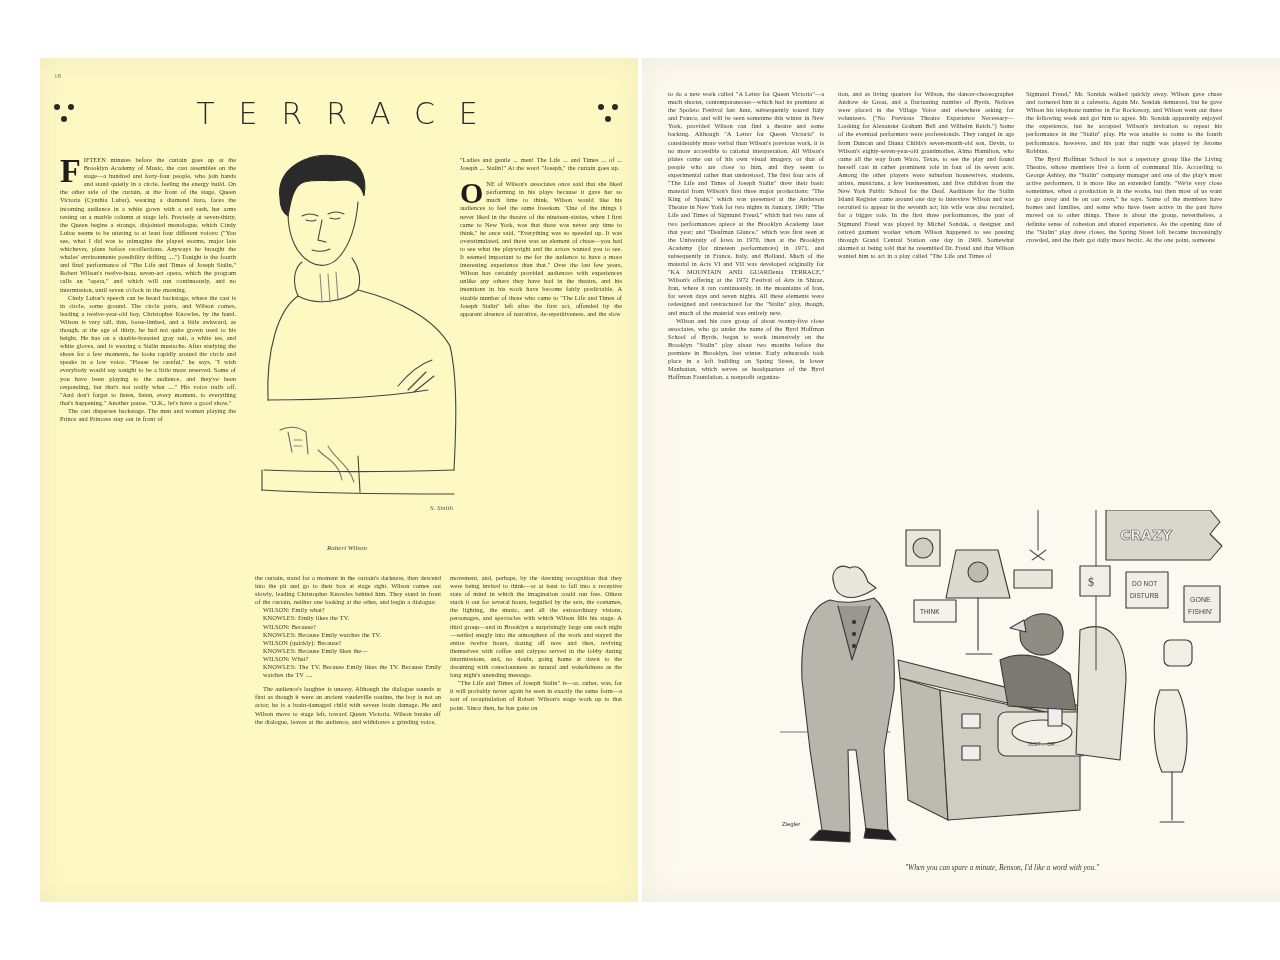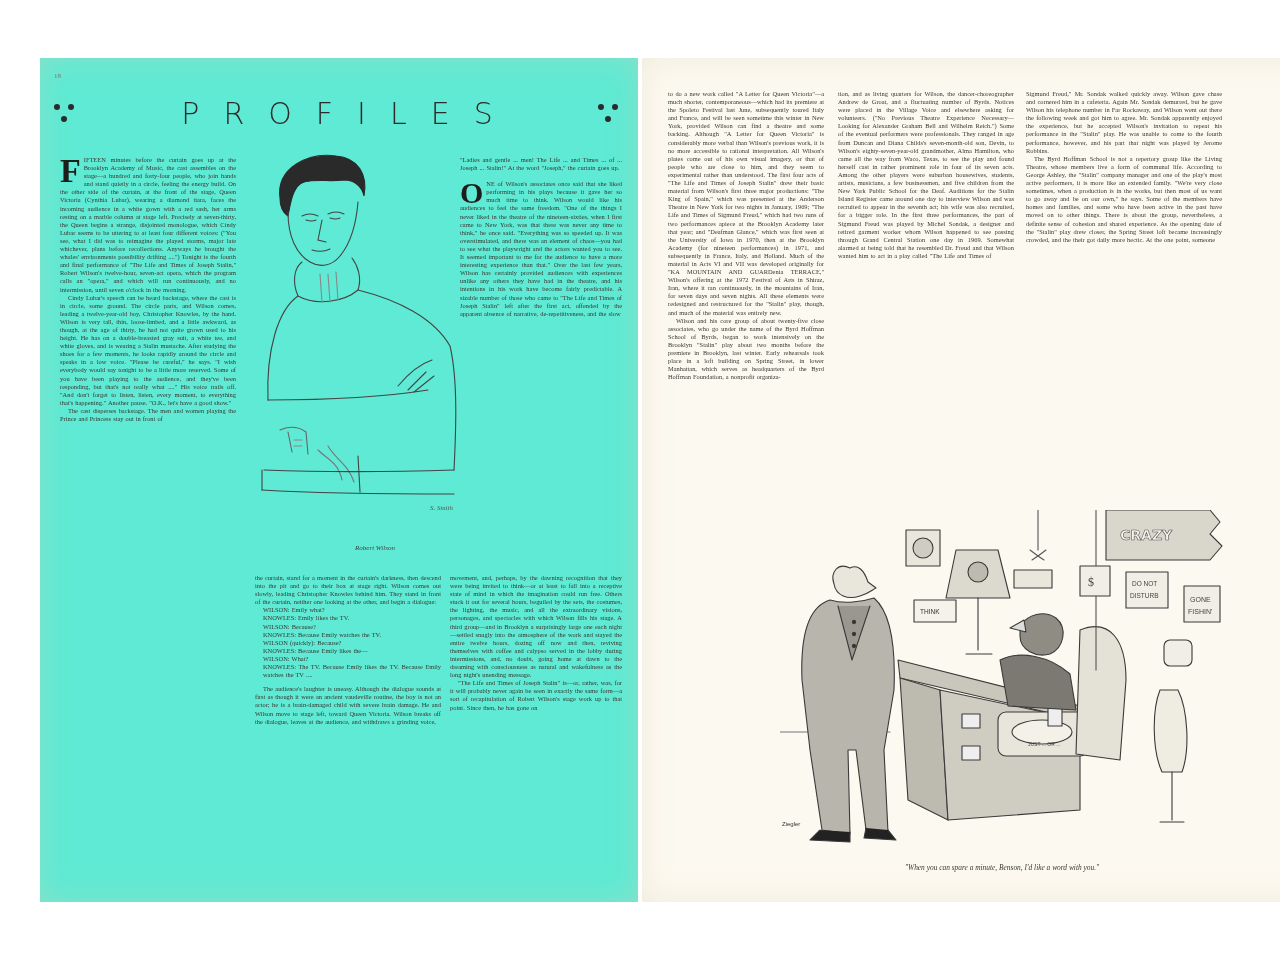--- a/index.html
+++ b/index.html
@@ -2,21 +2,21 @@
 <html><head>
 <meta charset="utf-8">
 <style>
   html, body { margin:0; padding:0; }
   body {
     width:1280px; height:960px; background:#ffffff; position:relative; overflow:hidden;
     font-family: "Liberation Serif", "DejaVu Serif", serif;
     color:#2a2824;
   }
   .page {
-    position:absolute; top:58px; height:844px; background:#5eead4;
+    position:absolute; top:58px; height:844px; background:#fef9c3;
     box-shadow: inset 0 0 30px rgba(220,210,180,0.35);
   }
   #left-page { left:40px; width:598px; }
   #right-page { left:642px; width:714px; background:#fcf9f0; }
   .folio { position:absolute; top:14px; font-size:7px; color:#777; }
   .masthead {
     position:absolute; top:35px; left:12px; width:570px; height:40px;
     display:flex; align-items:center; justify-content:space-between;
   }
   .ornament { width:26px; height:26px; position:relative; }
@@ -52,21 +52,21 @@
 
 <div id="left-page" class="page">
   <div class="folio" style="left:14px;">18</div>
 
   <div class="masthead">
     <div class="ornament">
         <i></i>
         <i></i>
         <i></i>
       </div>
-    <div class="profiles-title">PROFILES</div>
+    <div class="profiles-title">TERRACE</div>
     <div class="ornament">
         <i></i>
         <i></i>
         <i></i>
       </div>
   </div>
 
   <div class="col" style="left:20px; top:98px; width:176px; height:740px;">
     <p class="first"><span class="dropcap">F</span><span>IFTEEN minutes before the curtain goes up at the Brooklyn Academy of Music, the cast assembles on the stage—a hundred and forty-four people, who join hands and stand quietly in a circle, feeling the energy build. On the other side of the curtain, at the front of the stage, Queen Victoria (Cynthia Lubar), wearing a diamond tiara, faces the incoming audience in a white gown with a red sash, her arms resting on a marble column at stage left. Precisely at seven-thirty, the Queen begins a strange, disjointed monologue, which Cindy Lubar seems to be uttering to at least four different voices: ("You see, what I did was to reimagine the played storms, major late whichever, plans before recollections. Anyways he brought the whales' environments possibility drifting ....") Tonight is the fourth and final performance of "The Life and Times of Joseph Stalin," Robert Wilson's twelve-hour, seven-act opera, which the program calls an "opera," and which will run continuously, and no intermission, until seven o'clock in the morning.</span></p>
     <p>Cindy Lubar's speech can be heard backstage, where the cast is in circle, some ground. The circle parts, and Wilson comes, leading a twelve-year-old boy, Christopher Knowles, by the hand. Wilson is very tall, thin, loose-limbed, and a little awkward, as though, at the age of thirty, he had not quite grown used to his height. He has on a double-breasted gray suit, a white tee, and white gloves, and is wearing a Stalin mustache. After studying the shoes for a few moments, he looks rapidly around the circle and speaks in a low voice. "Please be careful," he says. "I wish everybody would say tonight to be a little more reserved. Some of you have been playing to the audience, and they've been responding, but that's not really what ...." His voice trails off. "And don't forget to listen, listen, every moment, to everything that's happening." Another pause. "O.K., let's have a good show."</p>
@@ -97,21 +97,21 @@
       <path d="M150 240 L168 222 M156 242 L176 226"></path>
       <path d="M48 282 C40 276 30 276 22 280 M48 282 L50 304 M30 282 L34 302" stroke="#666"></path>
       <path d="M36 290 L44 290 M36 296 L44 296" stroke="#888"></path>
       <path d="M60 300 C70 310 80 312 84 330 M70 296 C78 310 90 314 96 332" stroke="#777"></path>
       <path d="M6 320 C60 322 130 322 196 320"></path>
       <path d="M100 306 L102 342 M4 320 L4 340"></path>
       <path d="M4 340 C70 344 140 344 196 344"></path>
     </g>
     <text x="172" y="360" font-size="7" fill="#555" font-family="Liberation Serif, serif" font-style="italic">S. Smith</text>
   </svg>
-  <div class="caption-italic" style="left:280px; top:486px; width:110px;">Robert Wilson</div>
+  <div class="caption-italic" style="left:252px; top:486px; width:110px;">Robert Wilson</div>
 
   <div class="col" style="left:420px; top:98px; width:162px; height:415px;">
     <p class="first">"Ladies and gentle ... men! The Life ... and Times ... of ... Joseph ... Stalin!" At the word "Joseph," the curtain goes up.</p>
     <p class="first" style="margin-top:8px;"><span class="dropcap" style="font-size:30px;line-height:22px;">O</span><span>NE of Wilson's associates once said that she liked performing in his plays because it gave her so much time to think. Wilson would like his audiences to feel the same freedom. "One of the things I never liked in the theatre of the nineteen-sixties, when I first came to New York, was that there was never any time to think," he once said. "Everything was so speeded up. It was overstimulated, and there was an element of chaos—you had to see what the playwright and the actors wanted you to see. It seemed important to me for the audience to have a more interesting experience than that." Over the last few years, Wilson has certainly provided audiences with experiences unlike any others they have had in the theatre, and his intentions in his work have become fairly predictable. A sizable number of those who came to "The Life and Times of Joseph Stalin" left after the first act, offended by the apparent absence of narrative, de-repetitiveness, and the slow</span></p>
   </div>
 
   <div class="col" style="left:215px; top:516px; width:186px; height:322px;">
     <p class="first">the curtain, stand for a moment in the curtain's darkness, then descend into the pit and go to their box at stage right. Wilson comes out slowly, leading Christopher Knowles behind him. They stand in front of the curtain, neither one looking at the other, and begin a dialogue:</p>
     <div class="dialogue">
       <p>WILSON: Emily what?</p>

